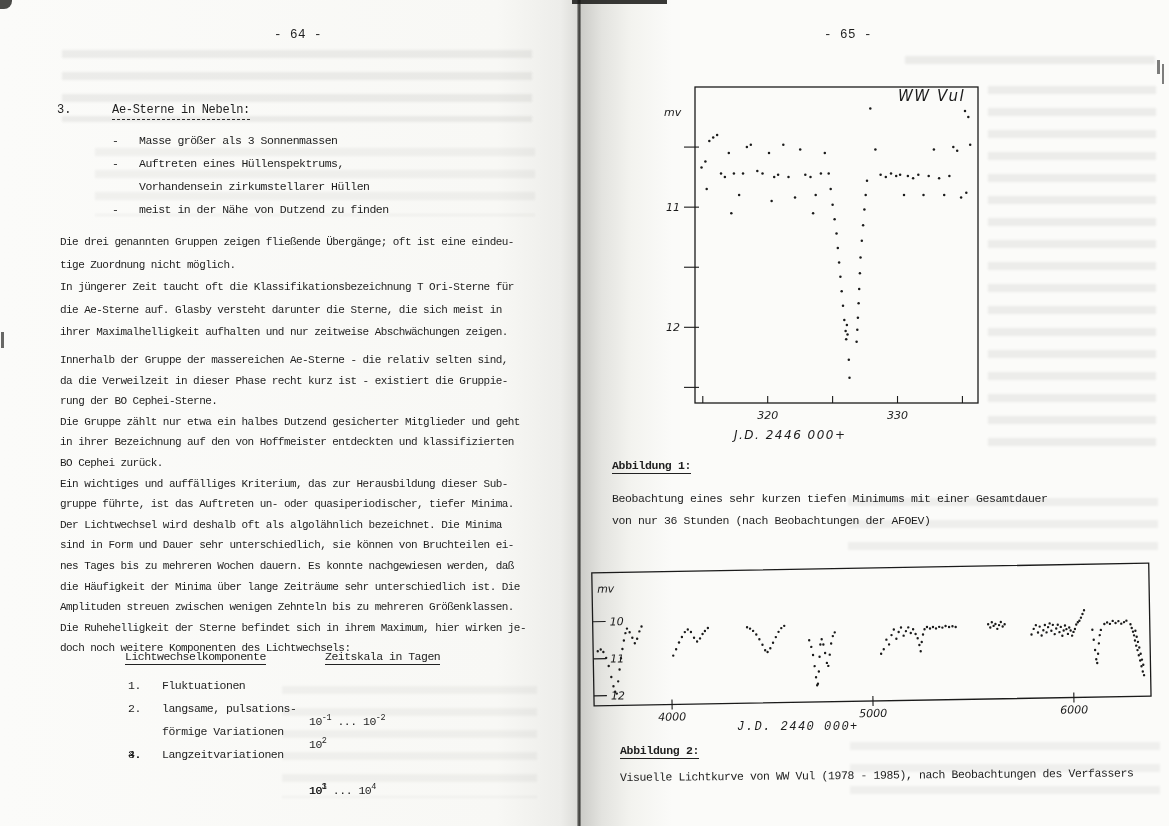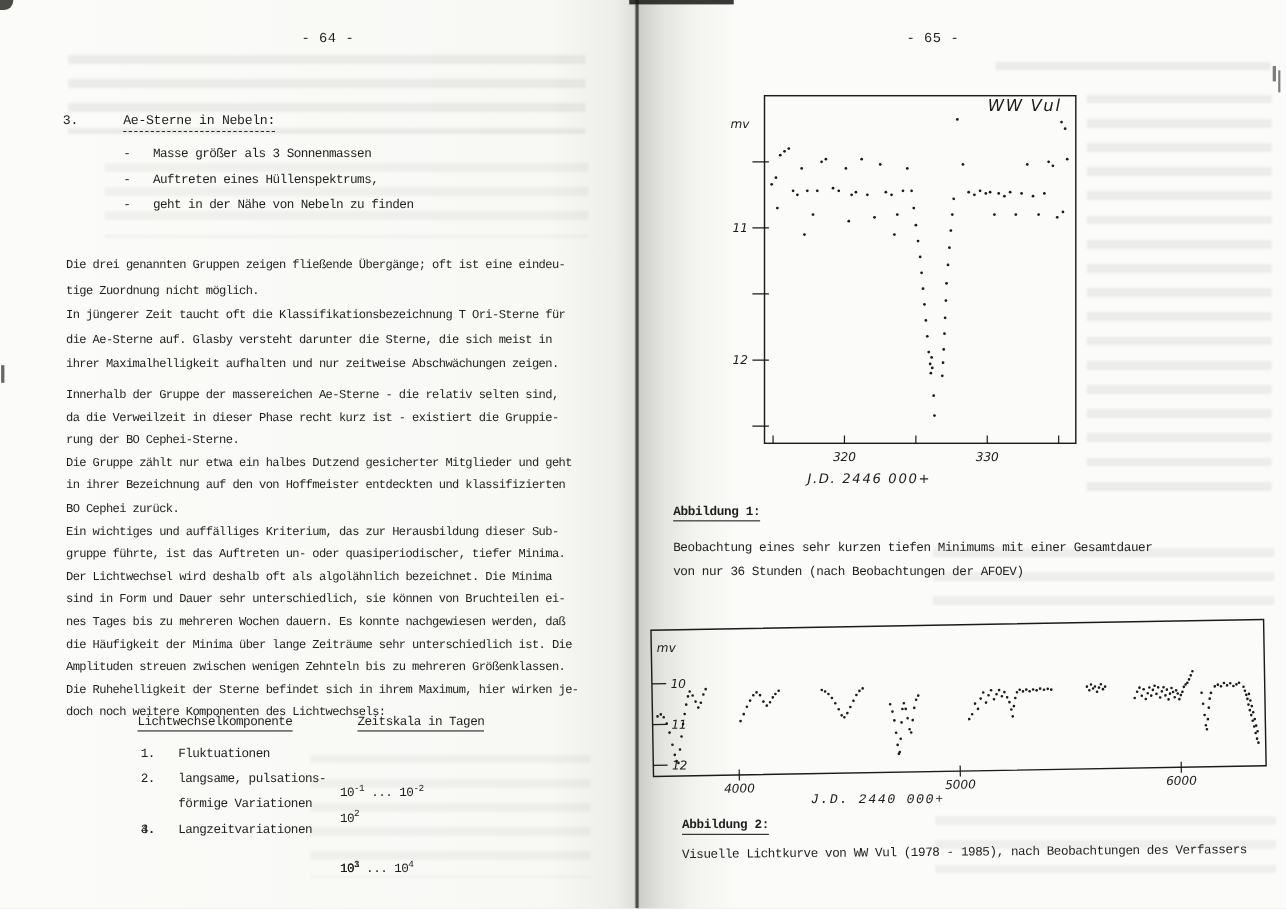--- a/index.html
+++ b/index.html
@@ -80,22 +80,26 @@
   <div class="abs" style="left:112px;top:129px;width:440px;">
     <div class="bullet-row">
       <span class="bullet-dash">-</span>
       <span>Masse größer als 3 Sonnenmassen</span>
     </div>
     <div class="bullet-row">
       <span class="bullet-dash">-</span>
       <span>Auftreten eines Hüllenspektrums,</span>
     </div>
     <div class="bullet-row">
+      <span class="bullet-dash"></span>
+      <span>Vorhandensein zirkumstellarer Hüllen</span>
+    </div>
+    <div class="bullet-row">
       <span class="bullet-dash">-</span>
-      <span>geht in der Nähe von Nebeln zu finden</span>
+      <span>meist in der Nähe von Dutzend zu finden</span>
     </div>
   </div>
 
   <div class="abs body-text" style="left:60px;top:231px;width:500px;line-height:22.5px;">Die drei genannten Gruppen zeigen fließende Übergänge; oft ist eine eindeu-
 tige Zuordnung nicht möglich.
 In jüngerer Zeit taucht oft die Klassifikationsbezeichnung T Ori-Sterne für
 die Ae-Sterne auf. Glasby versteht darunter die Sterne, die sich meist in
 ihrer Maximalhelligkeit aufhalten und nur zeitweise Abschwächungen zeigen.</div>
 
   <div class="abs body-text" style="left:60px;top:350px;width:505px;line-height:20.6px;">Innerhalb der Gruppe der massereichen Ae-Sterne - die relativ selten sind,

